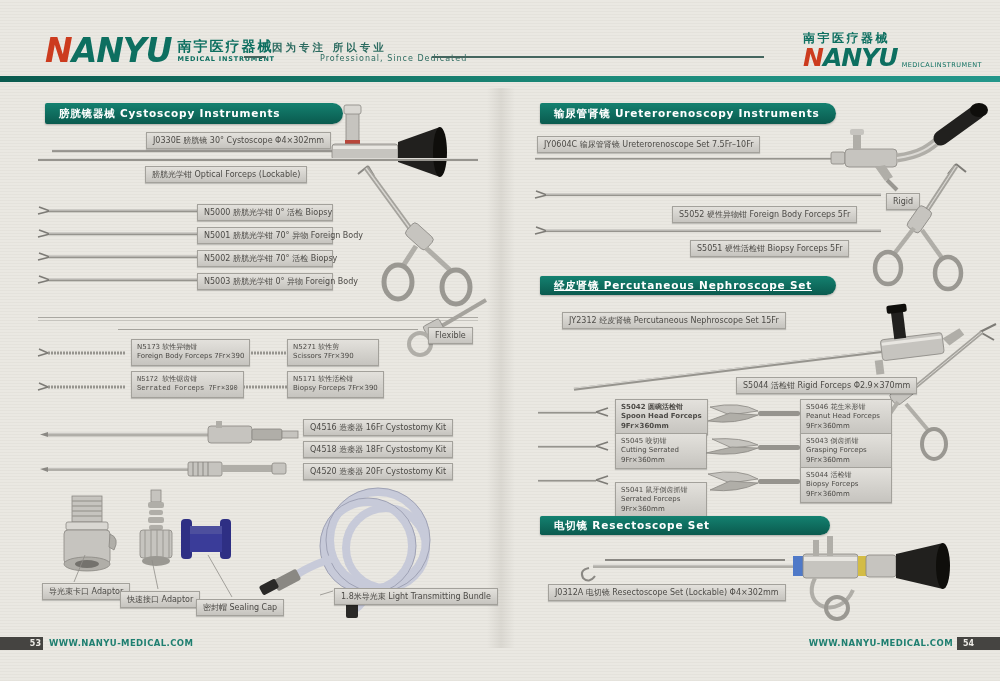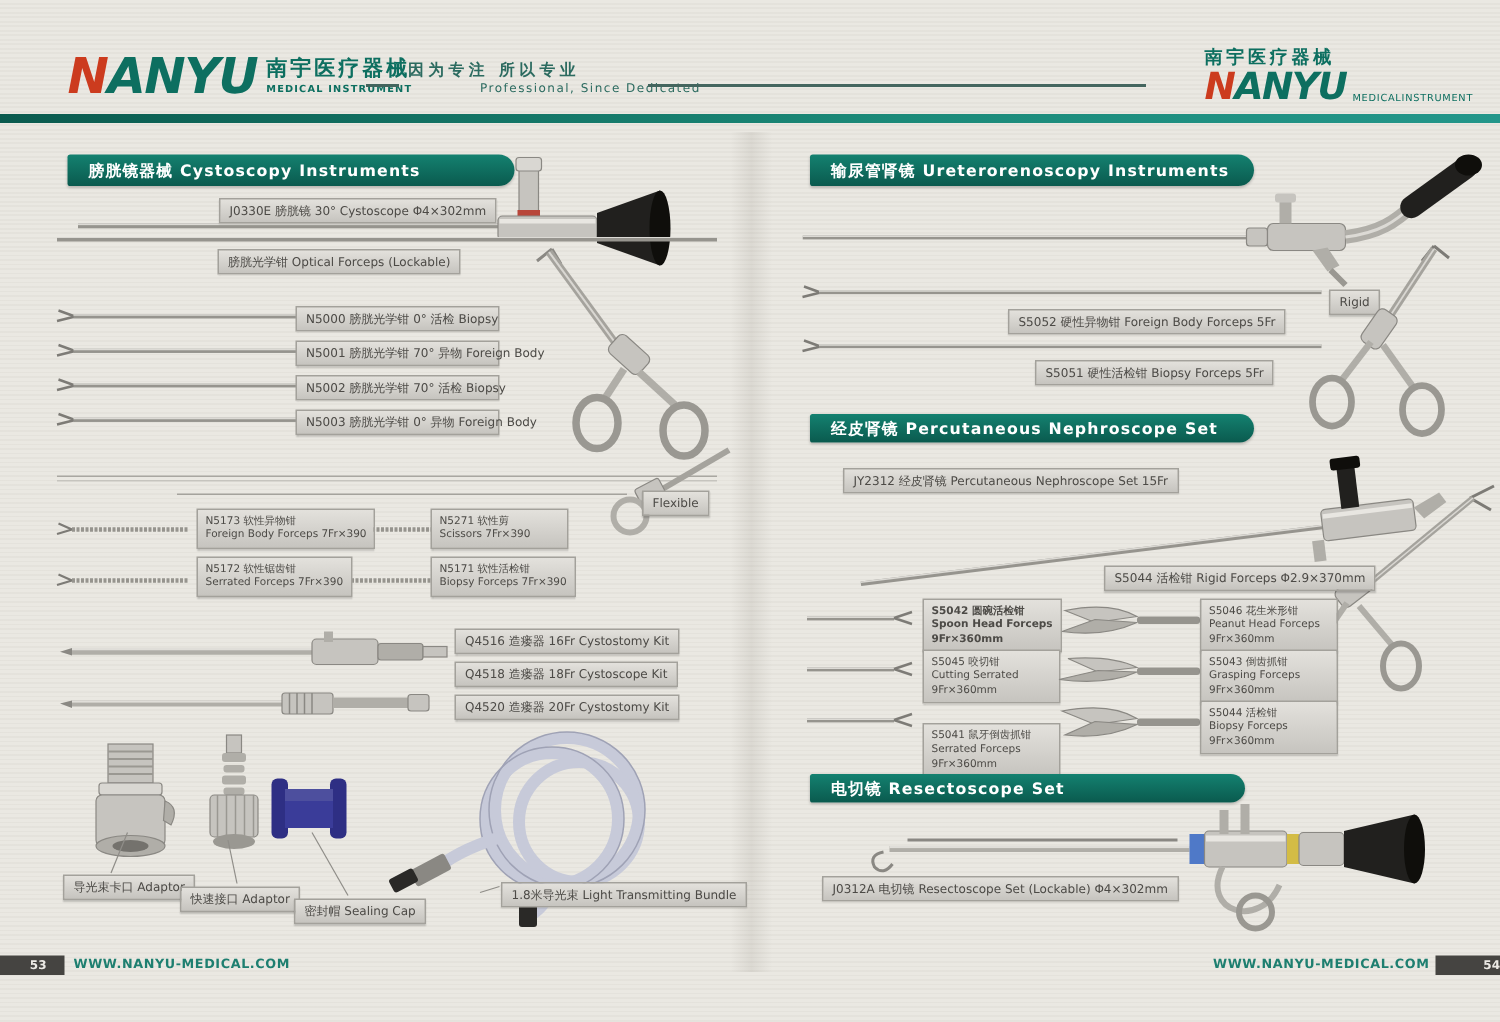--- a/index.html
+++ b/index.html
@@ -31,21 +31,21 @@
     padding:0 14px;box-shadow:0 1px 2px rgba(0,0,0,0.25);white-space:nowrap;}
   .label{background:linear-gradient(180deg,#e3e1dc,#c6c4bf);border:1px solid #a3a19b;color:#4c4a46;
     font-size:8px;height:15px;line-height:15px;padding:0 6px;white-space:nowrap;
     box-shadow:0 1px 1px rgba(0,0,0,0.18);}
   .label3{background:linear-gradient(180deg,#e3e1dc,#c6c4bf);border:1px solid #a3a19b;color:#4c4a46;
     font-size:7px;line-height:1.35;padding:3px 5px;white-space:nowrap;min-width:80px;
     box-shadow:0 1px 1px rgba(0,0,0,0.18);}
   .rod{height:3px;background:linear-gradient(180deg,#dcdad5 0 1px,#96948e 1px 100%);}
   .thinline{height:1px;background:#a9a7a1;}
   
-  .pagebar{top:637px;width:43px;height:13px;background:#454441;color:#eceae5;font-size:8px;font-weight:bold;line-height:13px;text-align:right;}
+  .pagebar{top:637px;width:43px;height:13px;background:#454441;color:#eceae5;font-size:8px;font-weight:bold;line-height:13px;}
   .site{top:637px;color:#1e7f70;font-weight:bold;font-size:8.5px;letter-spacing:0.4px;line-height:13px;white-space:nowrap;}
   .gutter{left:487px;top:88px;width:28px;height:560px;background:linear-gradient(90deg,transparent,rgba(90,84,72,0.10) 50%,transparent);}
   svg{display:block;}
 </style>
 </head>
 <body>
 
 <div class="canvas">
 
   <div class="abs brand-left">
@@ -175,21 +175,21 @@
       <svg width="92" height="16" viewBox="0 0 92 16">
         <path d="M12,8 L3,3 M12,8 L3,13" stroke="#7d7b76" stroke-width="2" fill="none"></path>
         <line x1="12" y1="8" x2="90" y2="8" stroke="#96948e" stroke-width="3" stroke-dasharray="2 1"></line>
       </svg>
     </div>
 
   <div class="abs label3" style="left:131px;top:339px;">
     <div>N5173 软性异物钳</div>
     <div>Foreign Body Forceps 7Fr×390</div>
   </div>
-  <div class="abs label3" style="left:131px;top:371px;">
+  <div class="abs label3" style="left:131px;top:371px;font-family:Liberation Mono, monospace;">
     <div>N5172 软性锯齿钳</div>
     <div>Serrated Forceps 7Fr×390</div>
   </div>
   <div class="abs label3" style="left:287px;top:339px;">
     <div>N5271 软性剪</div>
     <div>Scissors 7Fr×390</div>
   </div>
   <div class="abs label3" style="left:287px;top:371px;">
     <div>N5171 软性活检钳</div>
     <div>Biopsy Forceps 7Fr×390</div>
@@ -216,21 +216,21 @@
           <line x1="153" y1="9" x2="153" y2="23"></line>
           <line x1="158" y1="9" x2="158" y2="23"></line>
           <line x1="163" y1="9" x2="163" y2="23"></line>
           <line x1="168" y1="9" x2="168" y2="23"></line>
         </g>
       <rect x="182" y="12" width="50" height="7" fill="#b0aea8"></rect>
       <rect x="232" y="10" width="14" height="11" rx="2" fill="#c6c4bf" stroke="#8a8883" stroke-width="0.8"></rect>
     </svg>
   </div>
   <div class="abs label" style="left:303px;top:419px;">Q4516 造瘘器 16Fr Cystostomy Kit</div>
-  <div class="abs label" style="left:303px;top:441px;">Q4518 造瘘器 18Fr Cystoscope Kit</div>
+  <div class="abs label" style="left:303px;top:441px;">Q4518 造瘘器 18Fr Cystostomy Kit</div>
   <div class="abs label" style="left:303px;top:463px;">Q4520 造瘘器 20Fr Cystostomy Kit</div>
 
   <div class="abs" style="left:52px;top:492px;">
     <svg width="70" height="85" viewBox="0 0 70 85">
       <rect x="20" y="4" width="30" height="26" fill="#c6c4bf" stroke="#8a8883" stroke-width="0.8"></rect>
       <g stroke="#9a9892" stroke-width="1.2">
           <line x1="20" y1="9" x2="50" y2="9"></line>
           <line x1="20" y1="14" x2="50" y2="14"></line>
           <line x1="20" y1="19" x2="50" y2="19"></line>
           <line x1="20" y1="24" x2="50" y2="24"></line>
@@ -312,20 +312,21 @@
       <rect x="318" y="34" width="8" height="15" fill="#b0aea8"></rect>
         <rect x="315" y="29" width="14" height="6" rx="2" fill="#c6c4bf"></rect>
       <path d="M340,67 l10,14 l8,-4 l-8,-12 Z" fill="#b0aea8"></path>
       <path d="M352,80 l10,10" stroke="#9a9892" stroke-width="4"></path>
       <path d="M362,58 C385,55 395,48 408,36" stroke="#b0aea8" stroke-width="9" fill="none"></path>
       <path d="M362,58 C385,55 395,48 408,36" stroke="#dcdad5" stroke-width="2" fill="none"></path>
       <line x1="406" y1="38" x2="442" y2="12" stroke="#21201e" stroke-width="15" stroke-linecap="round"></line>
       <ellipse cx="444" cy="10" rx="9" ry="7" fill="#0f0e0b"></ellipse>
     </svg>
   </div>
+  <div class="abs label" style="left:537px;top:136px;">JY0604C 输尿管肾镜 Ureterorenoscope Set 7.5Fr–10Fr</div>
 
   <div class="abs" style="left:533px;top:188px;">
       <svg width="350" height="14" viewBox="0 0 350 14">
         <path d="M14,7 L3,3 M14,7 L2,10" stroke="#7d7b76" stroke-width="1.6" fill="none"></path>
         <rect x="13" y="5.5" width="335" height="2.6" fill="#96948e"></rect>
         <rect x="13" y="5.5" width="335" height="1" fill="#dcdad5"></rect>
       </svg>
     </div>
   <div class="abs" style="left:533px;top:224px;">
       <svg width="350" height="14" viewBox="0 0 350 14">
@@ -344,21 +345,21 @@
       <line x1="118" y1="4" x2="80" y2="62" stroke="#a5a39d" stroke-width="5"></line>
       <line x1="118" y1="4" x2="80" y2="62" stroke="#d9d7d2" stroke-width="1.2"></line>
       <rect x="68" y="50" width="26" height="15" rx="4" transform="rotate(-55 81 57)" fill="#c6c4bf" stroke="#8a8883" stroke-width="0.8"></rect>
       <line x1="76" y1="66" x2="56" y2="92" stroke="#b0aea8" stroke-width="4.5"></line>
       <line x1="84" y1="68" x2="104" y2="96" stroke="#b0aea8" stroke-width="4.5"></line>
       <ellipse cx="50" cy="106" rx="13" ry="16" fill="none" stroke="#9a9892" stroke-width="4.5"></ellipse>
       <ellipse cx="110" cy="111" rx="13" ry="16" fill="none" stroke="#9a9892" stroke-width="4.5"></ellipse>
     </svg>
   </div>
 
-  <div class="abs banner" style="left:540px;top:276px;width:268px;height:19px;">经皮肾镜  Percutaneous Nephroscope Set</div>
+  <div class="abs banner" style="left:540px;top:276px;width:268px;height:19px;text-decoration:underline;">经皮肾镜  Percutaneous Nephroscope Set</div>
   <div class="abs label" style="left:562px;top:312px;">JY2312 经皮肾镜 Percutaneous Nephroscope Set 15Fr</div>
 
   <div class="abs" style="left:540px;top:268px;">
     <svg width="460" height="130" viewBox="0 0 460 130">
       <g transform="rotate(-7 340 70)">
         <rect x="30" y="82" width="310" height="3" fill="#96948e"></rect>
           <rect x="30" y="82" width="310" height="1" fill="#dcdad5"></rect>
         <rect x="340" y="72" width="62" height="21" rx="3" fill="#c6c4bf" stroke="#8a8883" stroke-width="0.8"></rect>
         <rect x="341" y="75" width="60" height="3" fill="#e8e6e1"></rect>
         <rect x="354" y="46" width="12" height="27" fill="#21201e"></rect>
@@ -475,18 +476,18 @@
       <path d="M321,26 L368,15 L368,61 L321,50 Z" fill="#21201e"></path>
       <ellipse cx="368" cy="38" rx="7" ry="23" fill="#0f0e0b"></ellipse>
       <rect x="238" y="12" width="6" height="16" fill="#b0aea8"></rect>
       <rect x="252" y="8" width="6" height="20" fill="#b0aea8"></rect>
       <path d="M240,50 C225,80 265,92 278,62" fill="none" stroke="#b0aea8" stroke-width="4"></path>
       <circle cx="262" cy="80" r="11" fill="none" stroke="#9a9892" stroke-width="4"></circle>
     </svg>
   </div>
   <div class="abs label" style="left:548px;top:584px;">J0312A 电切镜 Resectoscope Set (Lockable)  Φ4×302mm</div>
 
-  <div class="abs pagebar" style="left:0;text-align:right;padding-right:12px;box-sizing:border-box;">53</div>
+  <div class="abs pagebar" style="left:0;text-align:right;padding-right:2px;box-sizing:border-box;">53</div>
   <div class="abs site" style="left:49px;">WWW.NANYU-MEDICAL.COM</div>
   <div class="abs site" style="right:47px;">WWW.NANYU-MEDICAL.COM</div>
   <div class="abs pagebar" style="left:957px;padding-left:6px;box-sizing:border-box;">54</div>
 
 </div>
 
 </body></html>

